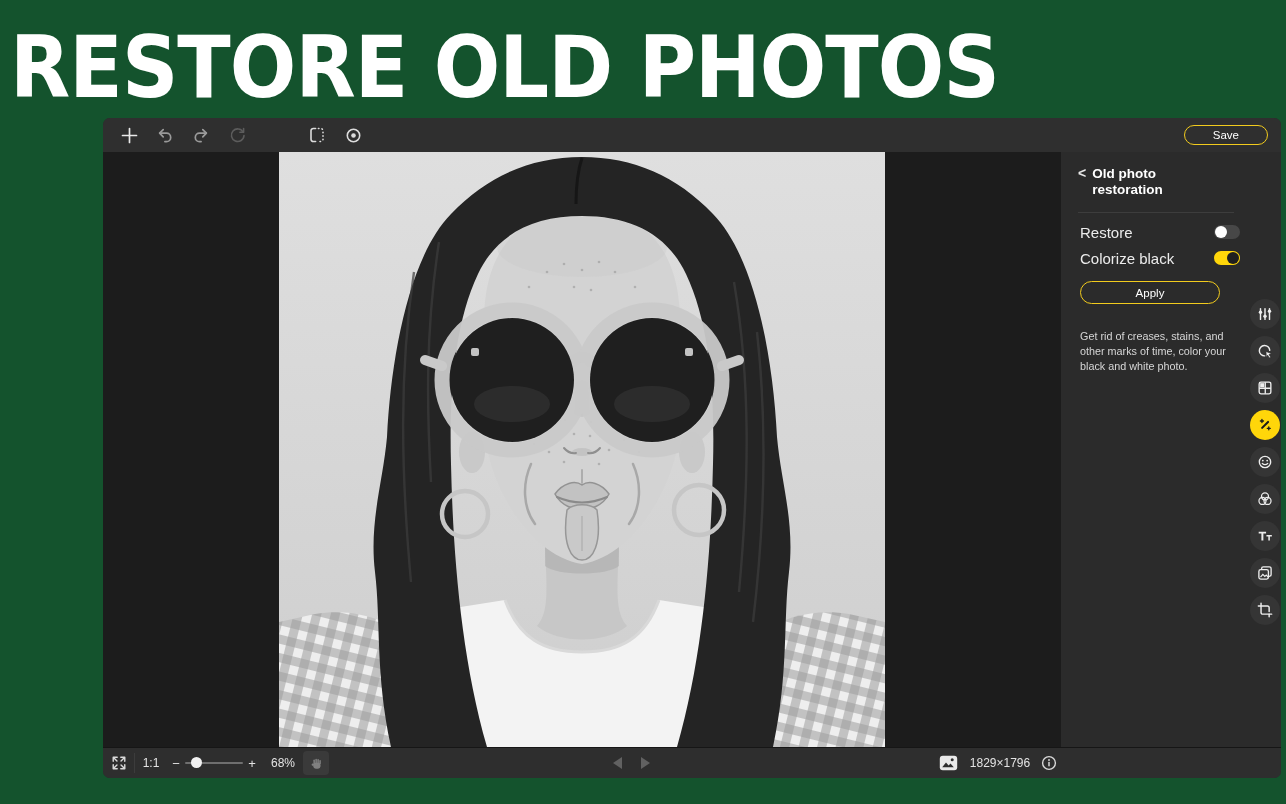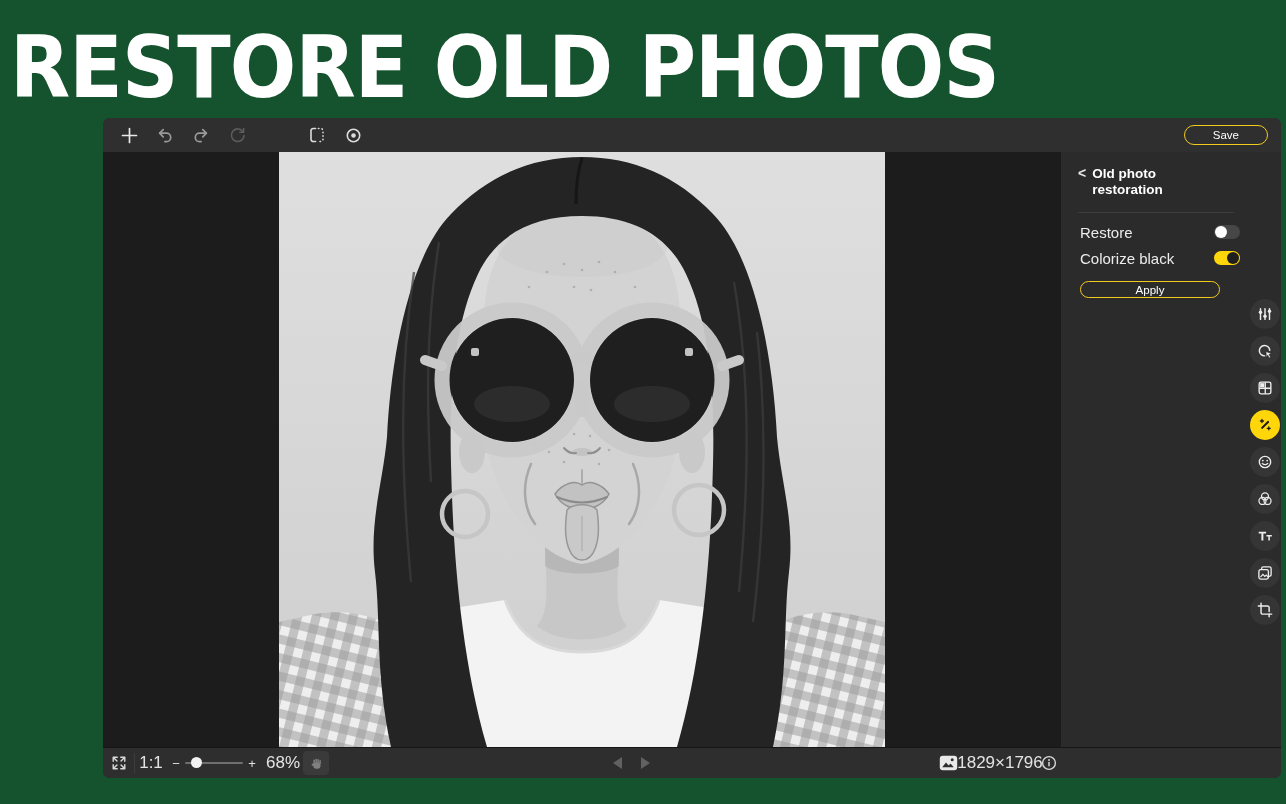--- a/index.html
+++ b/index.html
@@ -32,35 +32,35 @@
   .panel-title{width:112px;font-size:13.5px;font-weight:bold;line-height:1.18;}
   .divider{position:absolute;left:17px;top:60px;width:156px;height:1px;background:#3d3d3d;}
   .toggle-row{position:absolute;left:19px;width:160px;height:16px;display:flex;
               align-items:center;justify-content:space-between;}
   .toggle-row .lbl{font-size:15px;color:#ececec;}
   .switch{width:26px;height:14px;border-radius:7px;position:relative;}
   .switch.off{background:#474747;}
   .switch.off .knob{position:absolute;left:1px;top:1px;width:12px;height:12px;border-radius:50%;background:#fff;}
   .switch.on{background:#ffd60a;}
   .switch.on .knob{position:absolute;right:1px;top:1px;width:12px;height:12px;border-radius:50%;background:#1f1f1f;}
-  .apply-btn{position:absolute;left:19px;top:129px;width:140px;height:17px;border:1.6px solid #f2cb1d;
+  .apply-btn{position:absolute;left:19px;top:129px;width:140px;height:23px;border:1.6px solid #f2cb1d;
              border-radius:13px;background:transparent;color:#fff;font-size:11.5px;
              font-family:"Liberation Sans",sans-serif;display:flex;align-items:center;justify-content:center;cursor:pointer;}
   .panel-desc{position:absolute;left:19px;top:177px;width:152px;font-size:10.8px;line-height:1.4;color:#d6d6d6;}
   
   .rail{position:absolute;right:1px;top:147px;width:30px;display:flex;flex-direction:column;}
   .rail-btn{width:30px;height:30px;border-radius:50%;background:#353535;color:#ededed;
             display:flex;align-items:center;justify-content:center;margin-bottom:7px;cursor:pointer;}
   .rail-btn.active{background:#ffd60a;color:#1b1b1b;}
   .rail-btn svg{display:block}
   
   .bottombar{position:absolute;left:0;top:629px;width:1178px;height:31px;background:#2e2e2e;
              border-top:1px solid #161616;box-sizing:border-box;}
   .bb{position:absolute;top:0;height:30px;display:flex;align-items:center;justify-content:center;
-      color:#e3e3e3;font-size:17px;}
+      color:#e3e3e3;font-size:12px;}
   .vdiv{position:absolute;top:5px;width:1px;height:20px;background:#3c3c3c;}
   .slider-track{position:absolute;left:82px;top:14px;width:58px;height:2px;background:#6f6f6f;border-radius:1px;}
   .slider-knob{position:absolute;left:88px;top:9px;width:11px;height:11px;border-radius:50%;background:#f2f2f2;}
   .hand-chip{position:absolute;left:200px;top:3px;width:26px;height:24px;border-radius:4px;background:#3a3a3a;
              display:flex;align-items:center;justify-content:center;}
   .tri-l{width:0;height:0;border-top:6px solid transparent;border-bottom:6px solid transparent;
          border-right:9px solid #616161;}
   .tri-r{width:0;height:0;border-top:6px solid transparent;border-bottom:6px solid transparent;
          border-left:9px solid #616161;}
 </style>
@@ -237,20 +237,21 @@
           </span>
       </div>
       <div class="toggle-row" style="top:98px">
         <span class="lbl">Colorize black</span>
         <span class="switch on">
             <span class="knob"></span>
           </span>
       </div>
 
       <button class="apply-btn">Apply</button>
+      <div class="panel-desc">Get rid of creases, stains, and other marks of time, color your black and white photo.</div>
 
       <div class="rail">
         <div class="rail-btn">
           <svg width="18" height="18" viewBox="0 0 20 20" stroke="currentColor" stroke-width="1.6" stroke-linecap="round">
             <path d="M5 4v12M10 4v12M15 4v12"></path>
               <circle cx="5" cy="8" r="1.9" fill="currentColor" stroke="none"></circle>
               <circle cx="10" cy="12.5" r="1.9" fill="currentColor" stroke="none"></circle>
               <circle cx="15" cy="7" r="1.9" fill="currentColor" stroke="none"></circle>
           </svg>
         </div>

